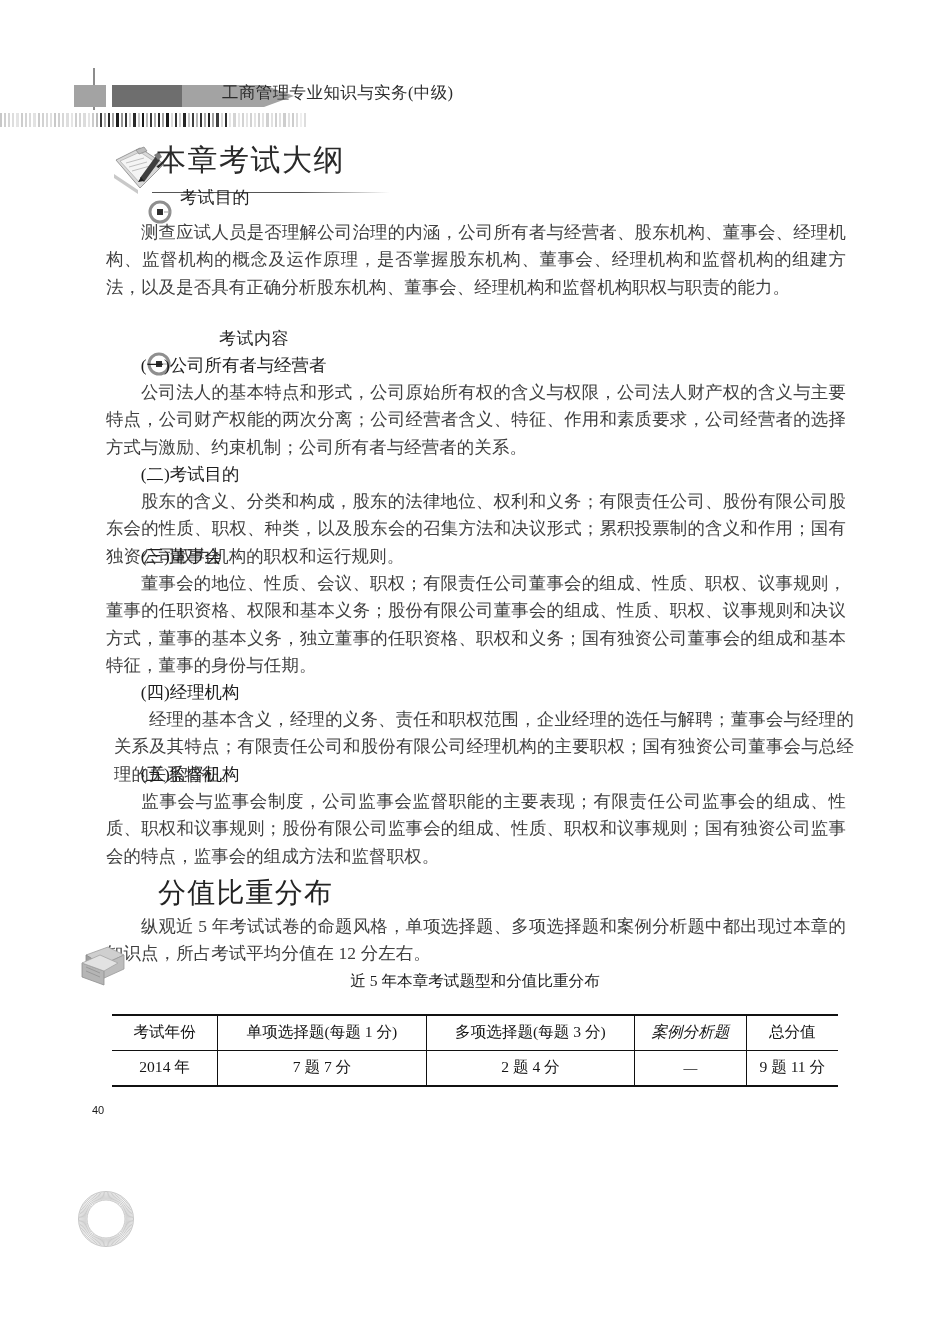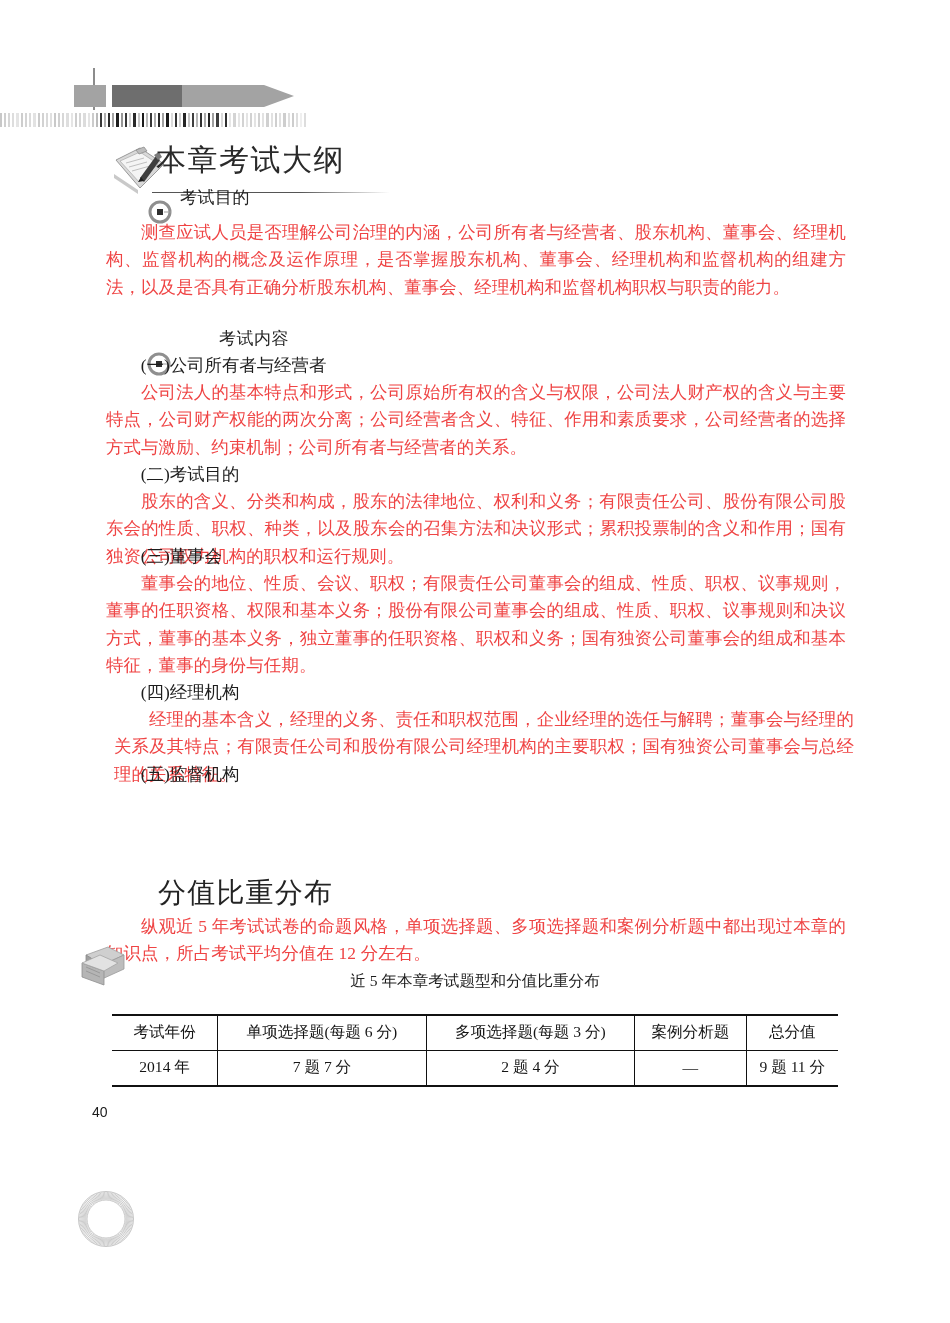--- a/index.html
+++ b/index.html
@@ -130,21 +130,21 @@
   }
   .para {
     position: absolute;
     left: 106px;
     width: 740px;
     font-size: 17.4px;
     line-height: 27.4px;
     text-align: justify;
     text-justify: inter-ideograph;
     letter-spacing: 0.15px;
-    color: #ef4444;
+    color: #404040;
   }
   .para .ind { display: inline-block; width: 2em; }
   .item-head {
     position: absolute;
     left: 106px;
     font-size: 17.4px;
     line-height: 27.4px;
     color: #1d1d1d;
     white-space: nowrap;
   }
@@ -195,29 +195,29 @@
     white-space: nowrap;
   }
   .wtable tr.hdr td { border-bottom: 1px solid #111; }
   .wtable tr:first-child td { border-top: 2.6px solid #111; }
   .wtable tr:last-child td { border-bottom: 2.6px solid #111; }
   .wtable td:first-child { border-left: none; }
   .wtable td:last-child { border-right: none; }
   .col-0 { width: 106px; }
   .col-1 { width: 210px; }
   .col-2 { width: 210px; }
-  .col-3 { width: 110px; }
+  .col-3 { width: 110px; font-style: italic; }
   .col-4 { width: 90px; }
 
   
   .folio {
     position: absolute;
     left: 92px;
     top: 1104px;
-    font-size: 14px;
+    font-size: 11px;
     font-family: "Liberation Sans", sans-serif;
     color: #1a1a1a;
   }
   .ring-ornament {
     position: absolute;
     left: 75px;
     top: 1188px;
     width: 62px;
     height: 62px;
   }
@@ -228,20 +228,21 @@
 <div id="page">
 
   <div class="header-zone">
     <div class="hdr-tick"></div>
     <div class="hdr-banner">
       <span class="hdr-seg s1"></span>
       <span class="hdr-seg s2"></span>
       <span class="hdr-seg s3"></span>
       <span class="hdr-arrow"></span>
     </div>
+    <div class="hdr-title">工商管理专业知识与实务(中级)</div>
     <div class="hdr-barcode" id="barcode">
         <i style="left: 0px; width: 2px; background: rgb(200, 200, 200);"></i>
         <i style="left: 4px; width: 2px; background: rgb(207, 207, 207);"></i>
         <i style="left: 8px; width: 2px; background: rgb(214, 214, 214);"></i>
         <i style="left: 12px; width: 2px; background: rgb(221, 221, 221);"></i>
         <i style="left: 16px; width: 3px; background: rgb(228, 228, 228);"></i>
         <i style="left: 21px; width: 2px; background: rgb(205, 205, 205);"></i>
         <i style="left: 25px; width: 2px; background: rgb(212, 212, 212);"></i>
         <i style="left: 29px; width: 2px; background: rgb(219, 219, 219);"></i>
         <i style="left: 33px; width: 3px; background: rgb(226, 226, 226);"></i>
@@ -351,41 +352,42 @@
   <div class="item-head" style="top:461px;"><span class="ind"></span><span>(二)考试目的</span></div>
   <div class="para" style="top:488px;"><span class="ind"></span><span>股东的含义、分类和构成，股东的法律地位、权利和义务；有限责任公司、股份有限公司股东会的性质、职权、种类，以及股东会的召集方法和决议形式；累积投票制的含义和作用；国有独资公司权力机构的职权和运行规则。</span></div>
 
   <div class="item-head" style="top:543px;"><span class="ind"></span><span>(三)董事会</span></div>
   <div class="para" style="top:570px;"><span class="ind"></span><span>董事会的地位、性质、会议、职权；有限责任公司董事会的组成、性质、职权、议事规则，董事的任职资格、权限和基本义务；股份有限公司董事会的组成、性质、职权、议事规则和决议方式，董事的基本义务，独立董事的任职资格、职权和义务；国有独资公司董事会的组成和基本特征，董事的身份与任期。</span></div>
 
   <div class="item-head" style="top:679px;"><span class="ind"></span><span>(四)经理机构</span></div>
   <div class="para" style="top:706px;margin-left:8px;"><span class="ind"></span><span>经理的基本含义，经理的义务、责任和职权范围，企业经理的选任与解聘；董事会与经理的关系及其特点；有限责任公司和股份有限公司经理机构的主要职权；国有独资公司董事会与总经理的关系特征。</span></div>
 
   <div class="item-head" style="top:761px;"><span class="ind"></span><span>(五)监督机构</span></div>
+  <div class="para" style="top:788px;"><span class="ind"></span><span>监事会与监事会制度，公司监事会监督职能的主要表现；有限责任公司监事会的组成、性质、职权和议事规则；股份有限公司监事会的组成、性质、职权和议事规则；国有独资公司监事会的特点，监事会的组成方法和监督职权。</span></div>
 
   <div class="h2-weight">分值比重分布</div>
   <div class="para" style="top:913px;"><span class="ind"></span><span>纵观近 5 年考试试卷的命题风格，单项选择题、多项选择题和案例分析题中都出现过本章的知识点，所占考试平均分值在 12 分左右。</span></div>
 
   <svg class="book-ico" viewBox="0 0 52 46">
     <polygon points="8,10 30,2 46,10 24,20" fill="#cfcfcf" stroke="#9e9e9e" stroke-width="0.8"></polygon>
     <polygon points="8,10 24,20 24,34 8,24" fill="#9f9f9f" stroke="#8a8a8a" stroke-width="0.8"></polygon>
     <polygon points="24,20 46,10 46,24 24,34" fill="#bdbdbd" stroke="#9a9a9a" stroke-width="0.8"></polygon>
     <polygon points="4,18 26,26 26,40 4,32" fill="#b5b5b5" stroke="#8f8f8f" stroke-width="0.8"></polygon>
     <polygon points="4,18 22,10 40,18 26,26" fill="#e2e2e2" stroke="#a5a5a5" stroke-width="0.8"></polygon>
     <line x1="8" y1="22" x2="22" y2="28" stroke="#8c8c8c" stroke-width="0.7"></line>
     <line x1="8" y1="26" x2="22" y2="32" stroke="#8c8c8c" stroke-width="0.7"></line>
   </svg>
 
   <div class="table-caption">近 5 年本章考试题型和分值比重分布</div>
 
   <table class="wtable">
     <tbody>
       <tr class="hdr">
         <td class="col-0">考试年份</td>
-        <td class="col-1">单项选择题(每题 6 分)</td>
+        <td class="col-1">单项选择题(每题 1 分)</td>
         <td class="col-2">多项选择题(每题 3 分)</td>
         <td class="col-3">案例分析题</td>
         <td class="col-4">总分值</td>
       </tr>
       <tr>
         <td class="col-0">2014 年</td>
         <td class="col-1">7 题  7 分</td>
         <td class="col-2">2 题  4 分</td>
         <td class="col-3">—</td>
         <td class="col-4">9 题  11 分</td>

